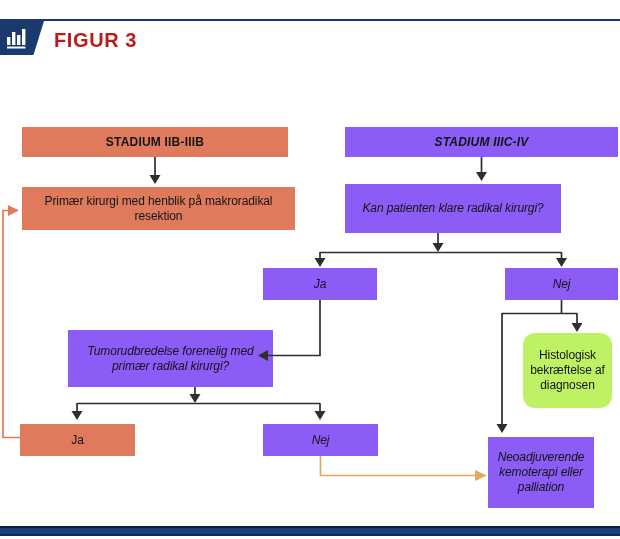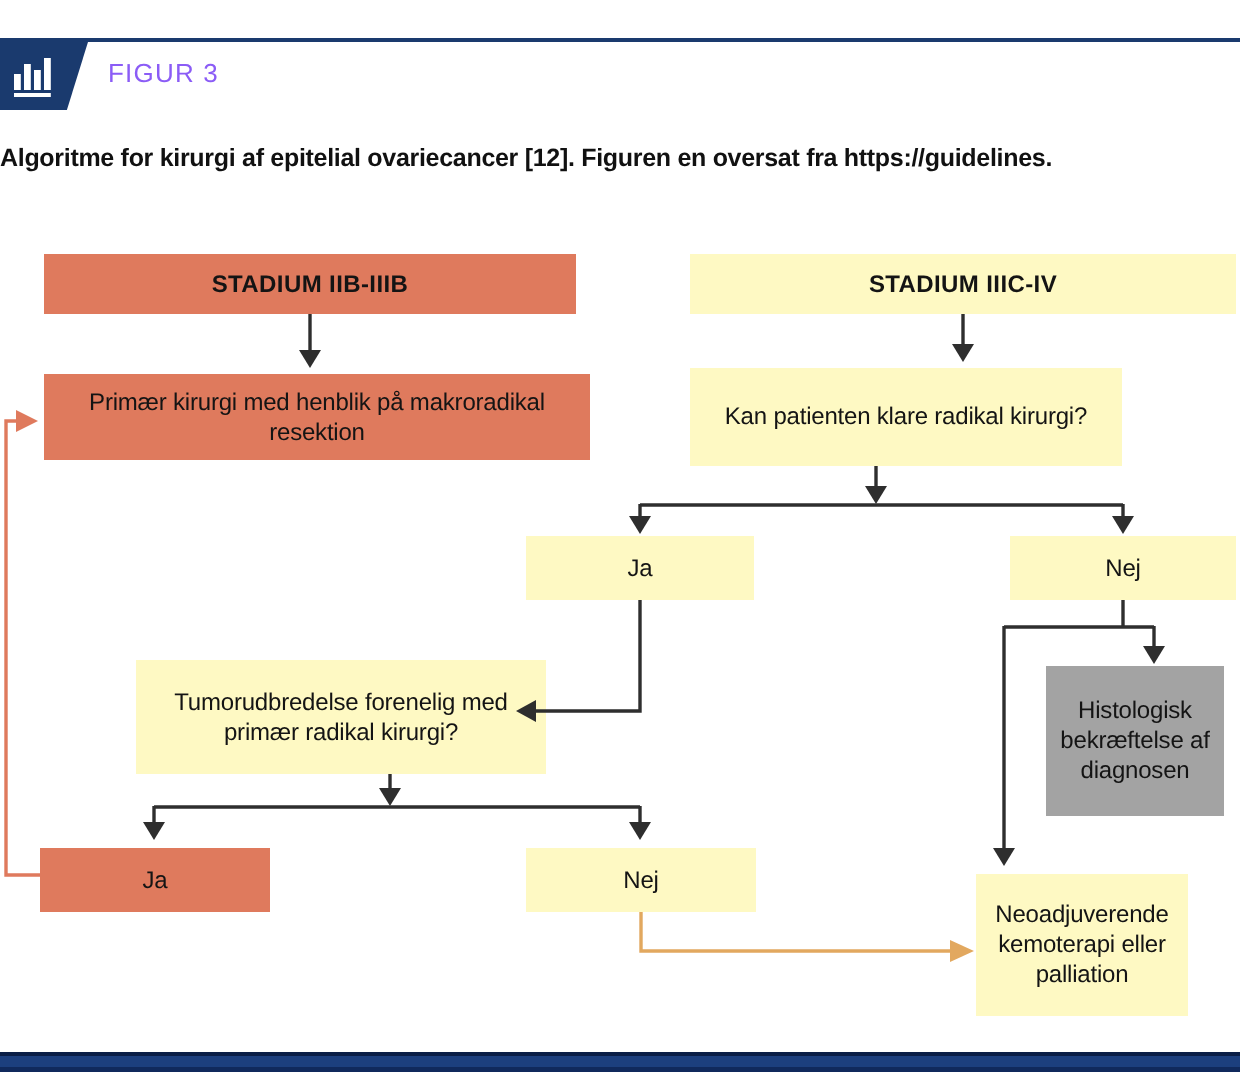--- a/index.html
+++ b/index.html
@@ -3,31 +3,31 @@
 <meta charset="utf-8">
 <style>
   html,body{margin:0;padding:0;background:#fff;}
   #page{position:relative;width:620px;height:539px;background:#ffffff;overflow:hidden;
         font-family:"Liberation Sans",sans-serif;}
   
   .top-rule{position:absolute;left:0;top:19px;width:620px;height:2px;background:#1a3a6e;}
   .badge{position:absolute;left:0;top:21px;width:44px;height:34px;background:#1a3a6e;
          clip-path:polygon(0 0,100% 0,76% 100%,0 100%);display:flex;align-items:center;}
   .badge svg{margin-left:7px;}
-  .fig-label{position:absolute;left:54px;top:29px;font-size:13px;font-weight:normal;
-             color:#8b5cf6;letter-spacing:.6px;}
+  .fig-label{position:absolute;left:54px;top:29px;font-size:20px;font-weight:bold;
+             color:#b91c1c;letter-spacing:.6px;}
   .caption{position:absolute;left:0;top:71px;font-size:12.5px;font-weight:bold;color:#111;
            line-height:17px;letter-spacing:-0.15px;white-space:nowrap;}
   
   .node{position:absolute;display:flex;align-items:center;justify-content:center;
         text-align:center;font-size:12px;color:#141414;line-height:15px;
         letter-spacing:-0.1px;padding:2px 10px;box-sizing:border-box;}
   .salmon{background:#df7a5d;}
-  .tan{background:#fef9c3;}
-  .grey{background:#a3a3a3;}
+  .tan{background:#8b5cf6;font-style:italic;}
+  .grey{background:#bef264;border-radius:12px;}
   .stadium{font-weight:bold;letter-spacing:.2px;}
   #n-stadium1{left:22px;top:127px;width:266px;height:30px;}
   #n-stadium2{left:345px;top:127px;width:273px;height:30px;}
   #n-primaer {left:22px;top:187px;width:273px;height:43px;}
   #n-kan     {left:345px;top:184px;width:216px;height:49px;}
   #n-ja-mid  {left:263px;top:268px;width:114px;height:32px;}
   #n-nej-mid {left:505px;top:268px;width:113px;height:32px;}
   #n-tumor   {left:68px;top:330px;width:205px;height:57px;}
   #n-histo   {left:523px;top:333px;width:89px;height:75px;padding:2px 6px;}
   #n-ja-bot  {left:20px;top:424px;width:115px;height:32px;}
@@ -50,21 +50,20 @@
       <rect x="5" y="5" width="3.4" height="13" fill="#fff"></rect>
       <rect x="10" y="8" width="3.4" height="10" fill="#fff"></rect>
       <rect x="15" y="2" width="3.4" height="16" fill="#fff"></rect>
       <rect x="0" y="19.5" width="18.4" height="2" fill="#fff"></rect>
     </svg>
   </div>
 
   <div class="fig-label">FIGUR 3</div>
 
   <div class="caption">
-    <div>Algoritme for kirurgi af epitelial ovariecancer [12]. Figuren en oversat fra https://guidelines.</div>
   </div>
 
   <div id="n-stadium1" class="node salmon stadium">STADIUM IIB-IIIB</div>
   <div id="n-stadium2" class="node tan stadium">STADIUM IIIC-IV</div>
   <div id="n-primaer" class="node salmon">Primær kirurgi med henblik på makroradikal resektion</div>
   <div id="n-kan" class="node tan">Kan patienten klare radikal kirurgi?</div>
   <div id="n-ja-mid" class="node tan">Ja</div>
   <div id="n-nej-mid" class="node tan">Nej</div>
   <div id="n-tumor" class="node tan">Tumorudbredelse forenelig med primær radikal kirurgi?</div>
   <div id="n-histo" class="node grey">Histologisk bekræftelse af diagnosen</div>

